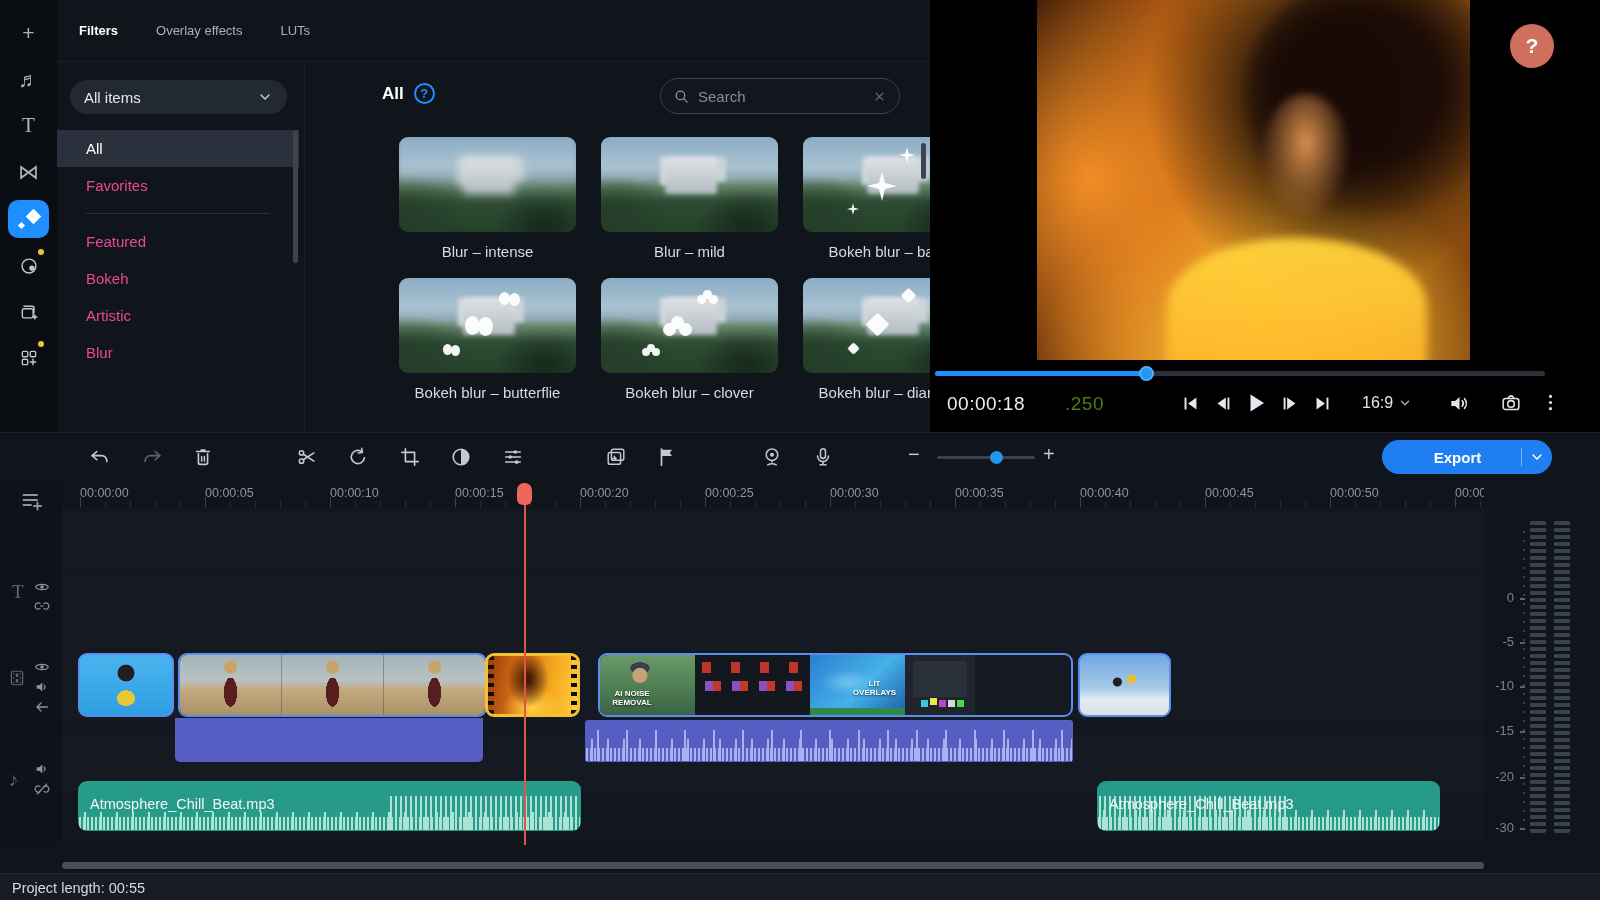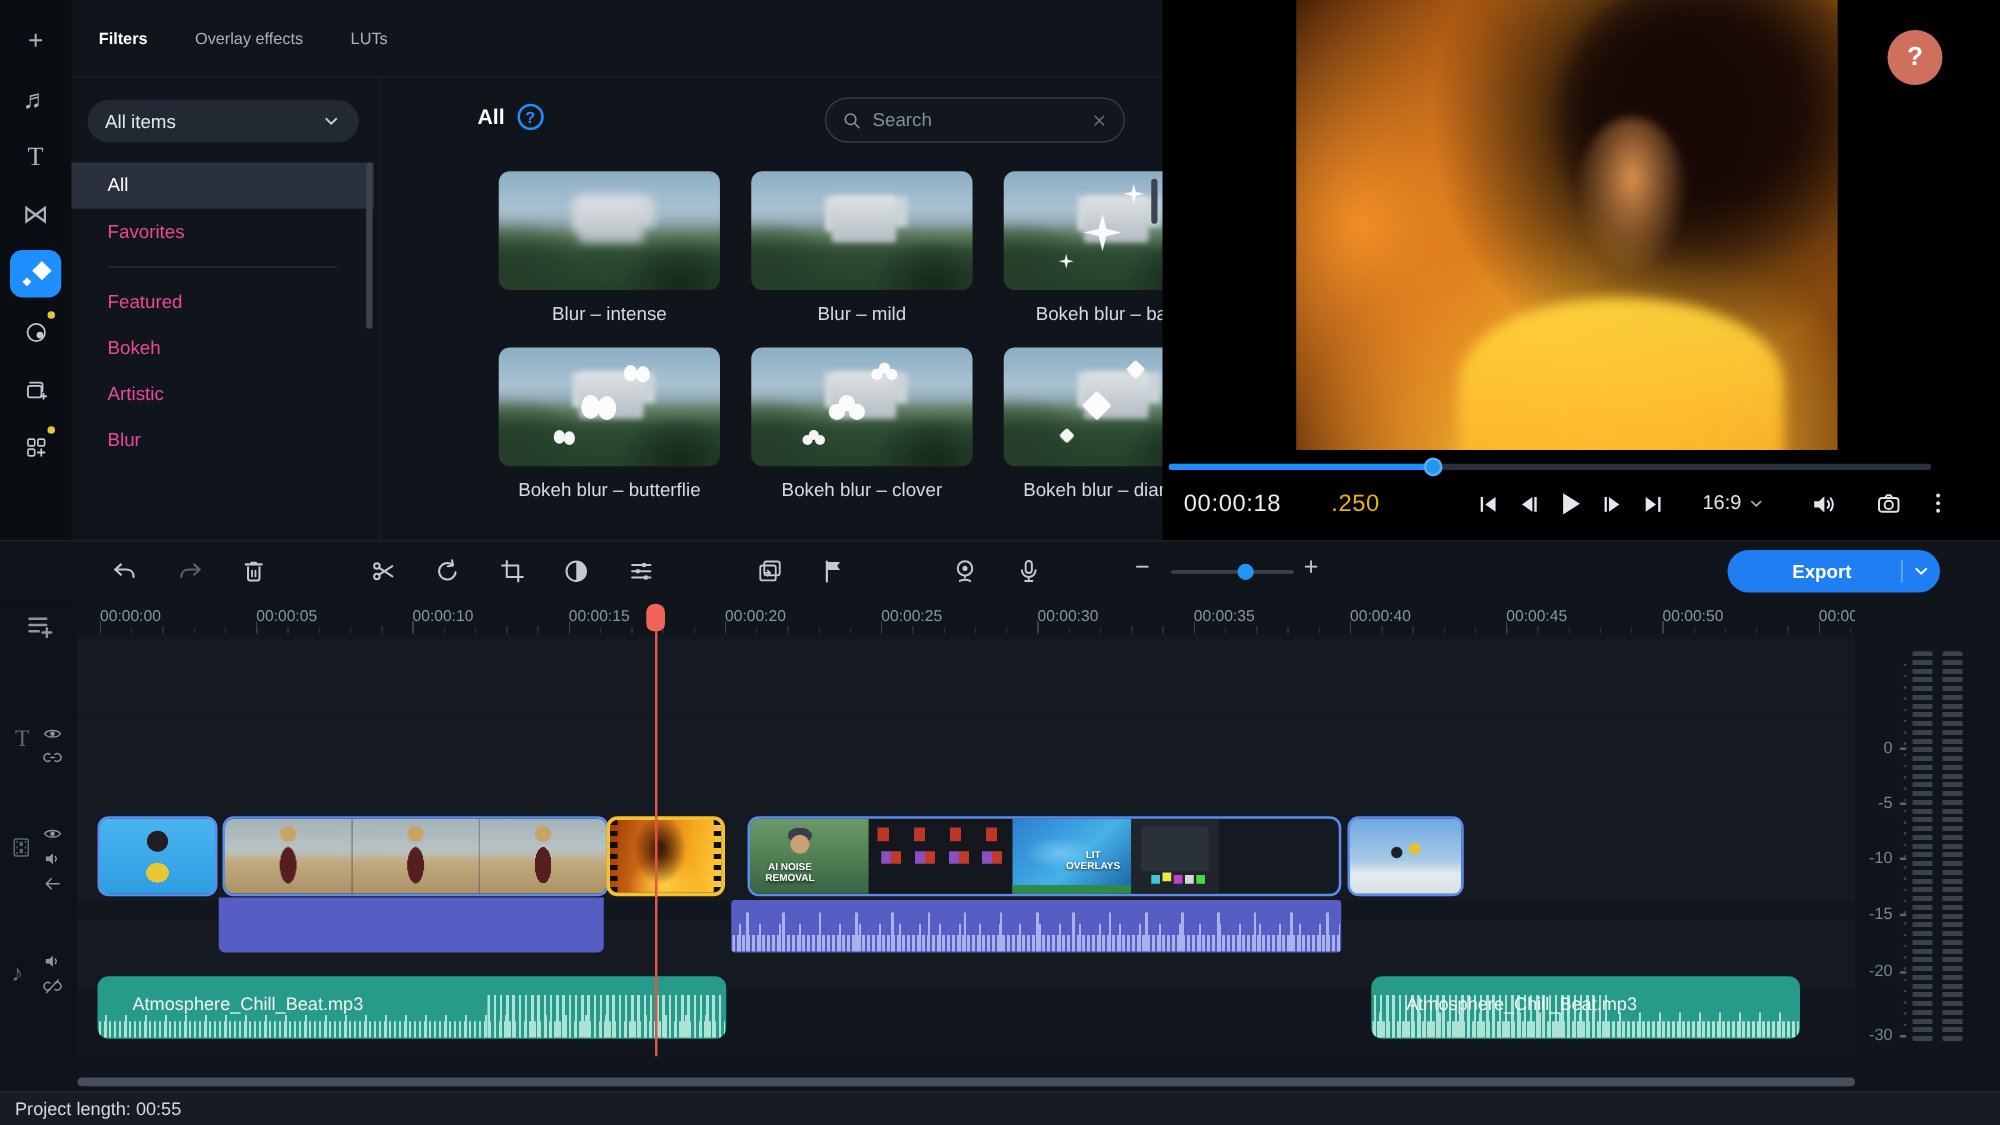--- a/index.html
+++ b/index.html
@@ -83,21 +83,21 @@
   .face { position:absolute; left:52%; top:26%; width:20%; height:34%; border-radius:50%;
     background:radial-gradient(ellipse at 50% 40%, rgba(255,170,90,.85), rgba(255,170,90,0) 75%); filter:blur(4px); }
   .shoulder { position:absolute; left:30%; bottom:-4%; width:60%; height:38%; border-radius:50% 50% 0 0;
     background:linear-gradient(180deg, rgba(255,212,60,.95), rgba(255,180,40,.9)); filter:blur(5px); }
   .help-btn { position:absolute; left:580px; top:24px; width:44px; height:44px; border-radius:50%; background:#cf6f5e; color:#fff; font-size:21px; font-weight:bold; display:flex; align-items:center; justify-content:center; }
   .seekbar { position:absolute; left:5px; top:371px; width:610px; height:5px; background:#2b313b; border-radius:3px; }
   .seek-fill { height:5px; width:211px; background:#1f8fff; border-radius:3px; }
   .seek-handle { position:absolute; left:204px; top:-5px; width:15px; height:15px; border-radius:50%; background:#2196f3; border:2px solid #54aef8; }
   .pv-controls { position:absolute; left:0; top:385px; width:670px; height:40px; }
   .timecode { position:absolute; left:17px; top:8px; font-size:19px; color:#e9edf2; letter-spacing:.5px; }
-  .timecode .frac { color:#eab308;padding-left:40px; }
+  .timecode .frac { color:#4d7c0f;padding-left:40px; }
   .transport { position:absolute; left:248px; top:6px; display:flex; align-items:center; gap:9px; }
   .tbtn { width:24px; height:24px; display:flex; align-items:center; justify-content:center; }
   .tbtn svg { color:#e3e8ee; }
   .aspect { position:absolute; left:432px; top:9px; display:flex; align-items:center; gap:5px; font-size:16px; color:#e1e6ec; }
   .pv-ic { position:absolute; top:7px; }
 
   
   .timeline { left:0; top:432px; width:1600px; height:468px; background:#10141b; border-top:1px solid #1c212a; }
   .tl-toolbar { position:absolute; left:0; top:0; width:1600px; height:48px; }
   .tool { position:absolute; top:13px; width:22px; height:22px; }
@@ -181,21 +181,21 @@
     background:
       radial-gradient(circle at 42% 45%, #1c2024 0 4px, rgba(0,0,0,0) 5px),
       radial-gradient(circle at 58% 40%, #e8c030 0 4px, rgba(0,0,0,0) 5px),
       linear-gradient(180deg,#6fa8e2 0%, #a6c9e6 55%, #e4ebf0 74%, #d8e2e8 100%); }
 
   .linked-a { position:absolute; left:113px; top:211px; width:308px; height:44px; background:#565ec4; border-radius:0 0 5px 5px; }
   .linked-b { position:absolute; left:523px; top:213px; width:488px; height:42px; background:#565ec4; border-radius:3px; --wc:#a9b1ee; }
   .aclip { position:absolute; top:274px; height:50px; background:#279b8a; border-radius:9px; --wc:#ade3d5; }
   .aclip1 { left:16px; width:503px; }
   .aclip2 { left:1035px; width:343px; }
-  .aclip-label { position:absolute; left:28px; top:15px; font-size:14.5px; color:#f2f6f5; z-index:2; white-space:nowrap; }
+  .aclip-label { position:absolute; left:12px; top:15px; font-size:14.5px; color:#f2f6f5; z-index:2; white-space:nowrap; }
   .w { position:absolute; bottom:1px; }
   .w1 { left:1px; right:1px; height:13px; background:repeating-linear-gradient(90deg, var(--wc) 0 2px, rgba(0,0,0,0) 2px 4px); }
   .w2 { left:1px; right:1px; height:22px; background:repeating-linear-gradient(90deg, rgba(0,0,0,0) 0 5px, var(--wc) 5px 7px, rgba(0,0,0,0) 7px 16px); }
   .w3 { left:1px; right:1px; height:31px; background:repeating-linear-gradient(90deg, rgba(0,0,0,0) 0 11px, var(--wc) 11px 13px, rgba(0,0,0,0) 13px 29px); }
   .w4t { left:62%; right:2px; height:34px; background:repeating-linear-gradient(90deg, var(--wc) 0 2px, rgba(0,0,0,0) 2px 5px); }
   .w4l { left:2px; width:55%; height:34px; background:repeating-linear-gradient(90deg, var(--wc) 0 2px, rgba(0,0,0,0) 2px 5px); }
 
   .playhead-line { position:absolute; left:524px; top:70px; width:2px; height:342px; background:#e0544a; z-index:8; }
   .playhead-head { position:absolute; left:517px; top:50px; width:15px; height:22px; background:#f0655a; border-radius:7px 7px 6px 6px; z-index:9; }
 

